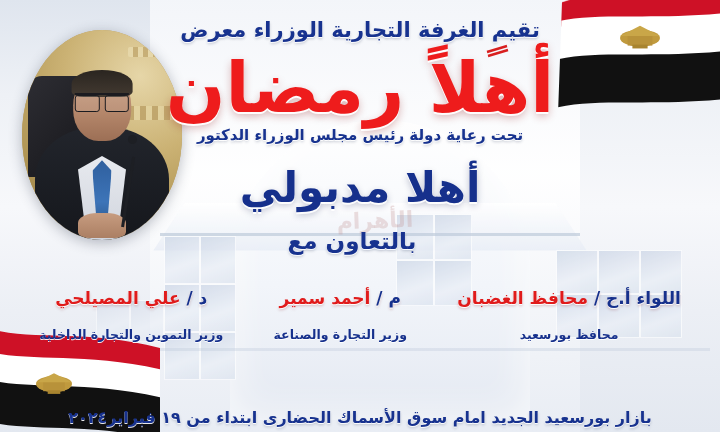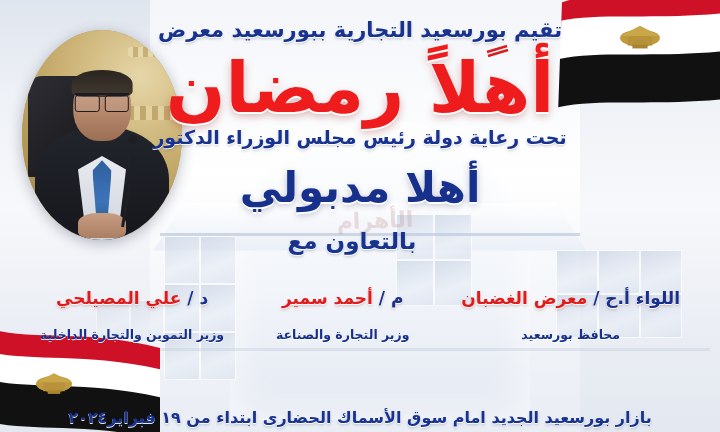--- a/index.html
+++ b/index.html
@@ -144,21 +144,21 @@
     color:#17328f;font-weight:bold;
     text-shadow:0 1px 0 rgba(255,255,255,.9),0 2px 3px rgba(20,30,70,.22);
   }
 
   #l-chamber{left:0;right:0;top:18px;font-size:21px;letter-spacing:.2px;}
   #l-ahlan{
     left:0;right:0;top:52px;font-size:70px;line-height:1.05;
     color:#ee1c1c;font-weight:bold;letter-spacing:1px;
     text-shadow:0 2px 0 rgba(255,255,255,.95),0 4px 8px rgba(140,15,15,.30);
   }
-  #l-under{left:0;right:0;top:126px;font-size:19px;}
+  #l-under{left:0;right:0;top:126px;font-size:15px;}
   #l-pm{
     left:0;right:0;top:163px;font-size:42px;letter-spacing:2px;
     color:#16308c;font-weight:bold;
     text-shadow:0 2px 0 rgba(255,255,255,.92),0 3px 7px rgba(20,30,80,.28);
   }
   #l-coop{left:0;right:16px;top:228px;font-size:23px;}
 
   
   .names{
     position:absolute;left:0;right:0;top:288px;height:72px;
@@ -281,35 +281,35 @@
     <div class="shirt"></div>
     <div class="tie"></div>
     <div class="head"></div>
     <div class="hair"></div>
     <div class="glasses"></div>
     <div class="hands"></div>
     <div class="mic"></div>
     <div class="mic-head"></div>
   </div>
 
-  <div class="txt ln-blue" id="l-chamber">تقيم بورسعيد التجارية ببورسعيد معرض</div>
+  <div class="txt ln-blue" id="l-chamber">تقيم الغرفة التجارية الوزراء معرض</div>
 
   <div class="txt" id="l-ahlan">أهلاً رمضان</div>
 
   <div class="txt ln-blue" id="l-under">تحت رعاية دولة رئيس مجلس الوزراء الدكتور</div>
 
   <div class="txt" id="l-pm">أهلا مدبولي</div>
 
   <div class="txt ln-blue" id="l-coop">بالتعاون مع</div>
 
   <div class="names">
     <div class="person">
       <div class="p-name">
         <span class="hon">اللواء أ.ح /</span>
-        <span>معرض الغضبان</span>
+        <span>محافظ الغضبان</span>
       </div>
       <div class="p-title">محافظ بورسعيد</div>
     </div>
 
     <div class="person">
       <div class="p-name">
         <span class="hon">م /</span>
         <span>أحمد سمير</span>
       </div>
       <div class="p-title">وزير التجارة والصناعة</div>

